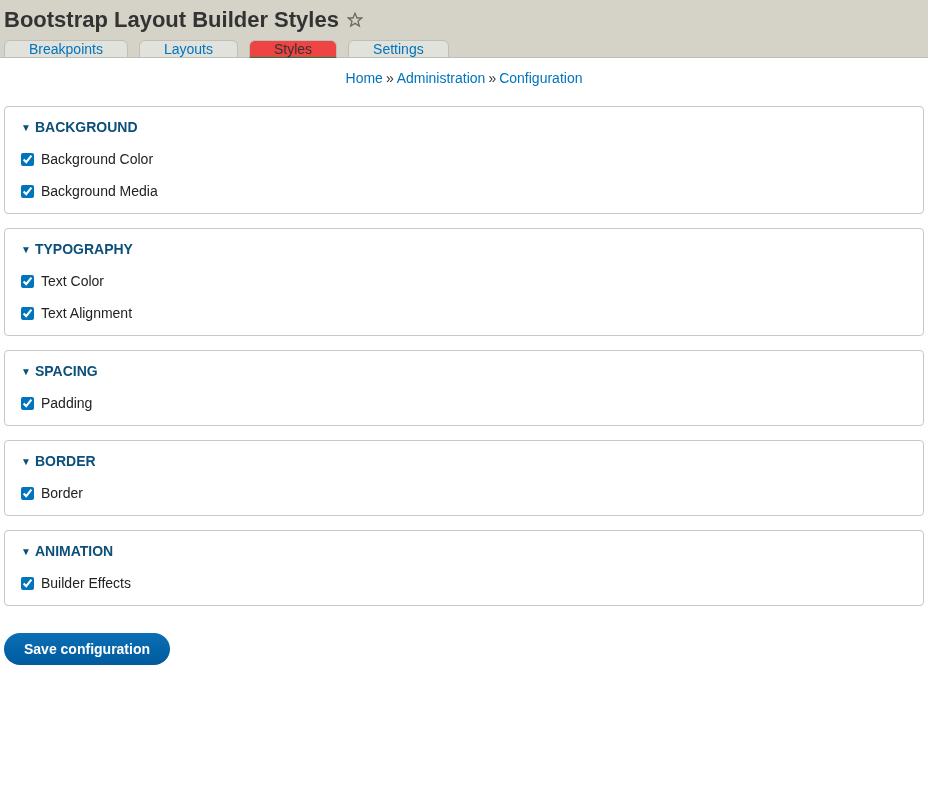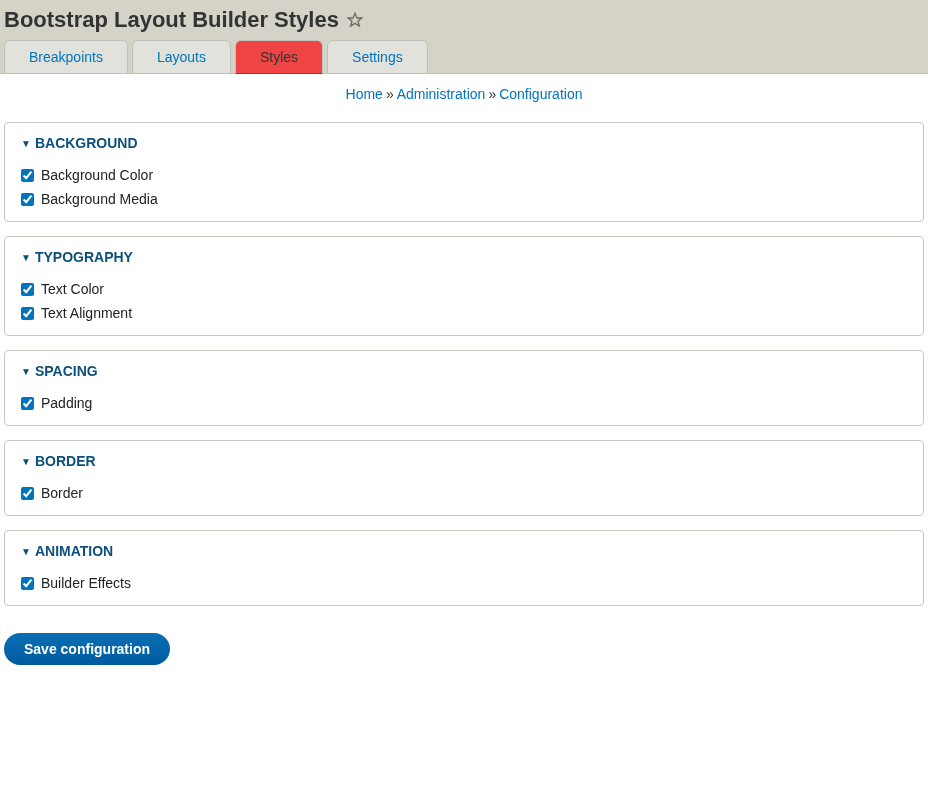--- a/index.html
+++ b/index.html
@@ -36,25 +36,25 @@
     display: flex;
     padding-left: 4px;
     gap: 0;
   }
   .tab {
     position: relative;
     bottom: -1px;
     background: #e2e2dc;
     border: 1px solid #bfbfb9;
     border-radius: 6px 6px 0 0;
-    padding: 8px 24px;
+    padding: 0 24px;
     color: #0074bd;
     font-size: 14px;
     cursor: pointer;
-    margin-right: 5px;
+    margin-right: 12px;
   }
   .tab + .tab { margin-left: -1px; }
   .tab.active {
     background: #ef4444;
     border-bottom: 1px solid #15803d;
     color: #333;
     z-index: 2;
     text-align: center;
   }
   .content {
@@ -96,20 +96,21 @@
     font-size: 10px;
     margin-right: 4px;
     color: #0b4f7a;
   }
   .checkbox-row {
     display: flex;
     align-items: center;
     margin-bottom: 8px;
     font-size: 14px;
     color: #222;
+    margin-top: 16px;
   }
   .checkbox-row:last-child { margin-bottom: 0; }
   .checkbox-row input[type="checkbox"] {
     margin-right: 7px;
     accent-color: #0074bd;
     width: 13px;
     height: 13px;
     cursor: pointer;
   }
   .submit-btn {

